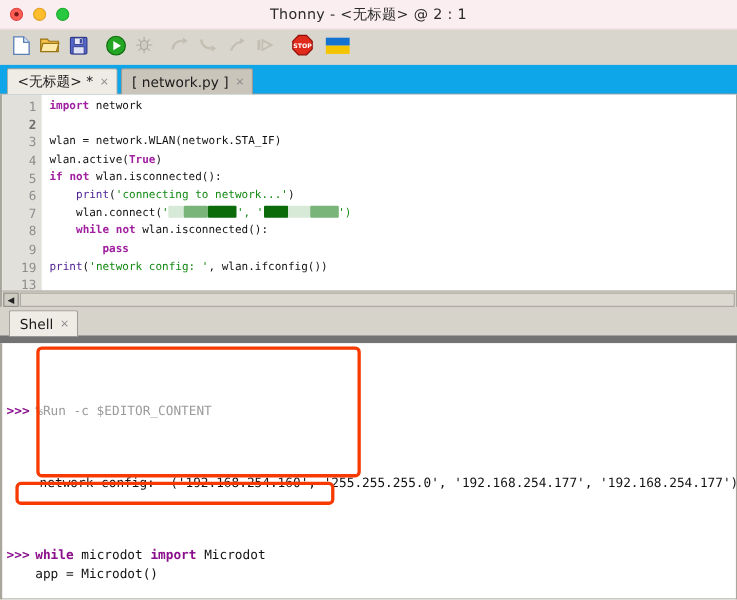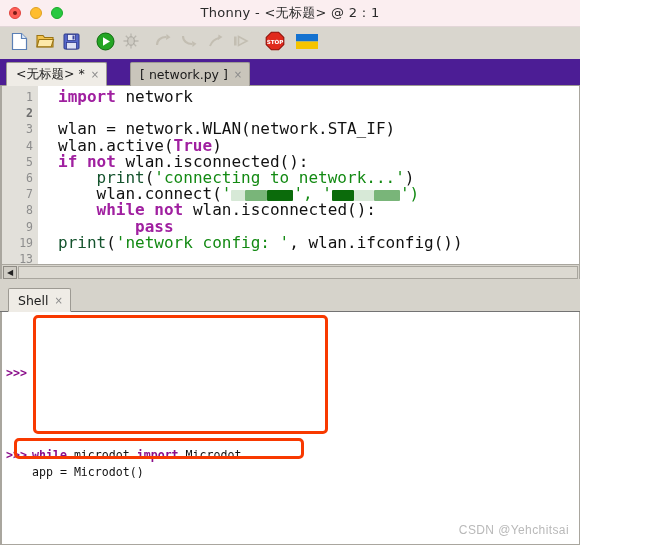--- a/index.html
+++ b/index.html
@@ -4,21 +4,21 @@
 <style>
   * { box-sizing: border-box; margin: 0; padding: 0; }
   html, body {
     width: 670px; height: 545px;
     background: #ffffff;
     font-family: "DejaVu Sans", sans-serif;
     overflow: hidden;
   }
 
   #app {
-    width: 580px; height: 545px;
+    width: 670px; height: 545px;
     position: relative;
     display: flex;
     flex-direction: column;
     background: #d6d3cb;
   }
 
   
   .titlebar {
     height: 27px;
     background: #fbeef0;
@@ -63,27 +63,26 @@
     width: 26px; height: 26px;
     display: flex; align-items: center; justify-content: center;
     position: relative;
   }
   .tbtn.gap { margin-left: 8px; }
   .tbtn.gap2 { margin-left: 6px; }
 
   
   .tabstrip {
     height: 27px;
-    background: #4c1d95;
+    background: #0ea5e9;
     display: flex;
     align-items: flex-end;
     padding-left: 6px;
     flex: 0 0 auto;
     border-bottom: 1px solid #9d9a93;
-    gap: 20px;
   }
   .tab {
     height: 24px;
     padding: 0 7px 0 9px;
     display: flex; align-items: center; gap: 6px;
     font-size: 12.5px; color: #1b1b1b;
     border: 1px solid #9d9a93;
     border-bottom: none;
     border-radius: 2px 2px 0 0;
     position: relative; top: 1px;
@@ -117,30 +116,29 @@
     user-select: none;
     flex: 0 0 auto;
   }
   .gutter div.cur { font-weight: bold; color: #6e6e6e; }
   .code {
     flex: 1 1 auto;
     background: #ffffff;
     padding-top: 3px;
     padding-left: 7px;
     font-family: "DejaVu Sans Mono", monospace;
-    font-size: 16px;
+    font-size: 10px;
     line-height: 16.2px;
     color: #111;
     white-space: pre;
     overflow: hidden;
-    margin-left: 13px;
   }
   .kw  { color: #a020a0; font-weight: bold; }   
   .str { color: #138a13; }
-  .bi  { color: #14532d; }                      
+  .bi  { color: #4c1d95; }                      
 
   
   .redact { display:inline-block; vertical-align: -2px; height: 11px; border-radius: 1px; }
   .r-dk { background:#0b6b0b; }
   .r-md { background:#79b579; }
   .r-lt { background:#d7e9d7; }
 
   
   .hscroll {
     height: 15px;
@@ -161,21 +159,21 @@
   }
 
   
   .shell-tabstrip {
     height: 26px;
     background: #d6d3cb;
     display: flex; align-items: flex-end;
     padding-left: 8px;
     flex: 0 0 auto;
     margin-top: 7px;
-    border-bottom: 1px solid #737373;
+    border-bottom: 7px solid #737373;
   }
   .shell-wrap {
     flex: 1 1 auto;
     background: #ffffff;
     border-left: 2px solid #a9a69e;
     border-right: 1px solid #a9a69e;
     border-bottom: 1px solid #a9a69e;
     position: relative;
     overflow: hidden;
   }
@@ -379,38 +377,38 @@
     <div class="tab active">
       <span>Shell</span>
       <span class="xclose">×</span>
     </div>
   </div>
 
   <div class="shell-wrap">
     <div class="shell-content">
 
       <div class="sline">
-        <span class="prompt">&gt;&gt;&gt;</span>
+        <span class="prompt">&gt;&gt;&gt;</span><span class="scmd">%Run -c $EDITOR_CONTENT</span>
       </div>
 
+      <div class="sout">network config:  ('192.168.254.160', '255.255.255.0', '192.168.254.177', '192.168.254.177')</div>
 
       <div class="sline">
         <span class="prompt">&gt;&gt;&gt;</span><span class="sblock"><span class="shell-kw">while</span><span> microdot </span><span class="shell-kw">import</span><span> Microdot</span>
 <span>app = Microdot()</span>
 ​
 
 
     
 ​
 </span>
       </div>
 
       
 
     </div>
 
     <div class="redbox" id="box-code"></div>
     <div class="redbox" id="box-out"></div>
 
-    <div class="watermark">CSDN @Yehchitsai</div>
   </div>
 
 </div>
 
 </body></html>

